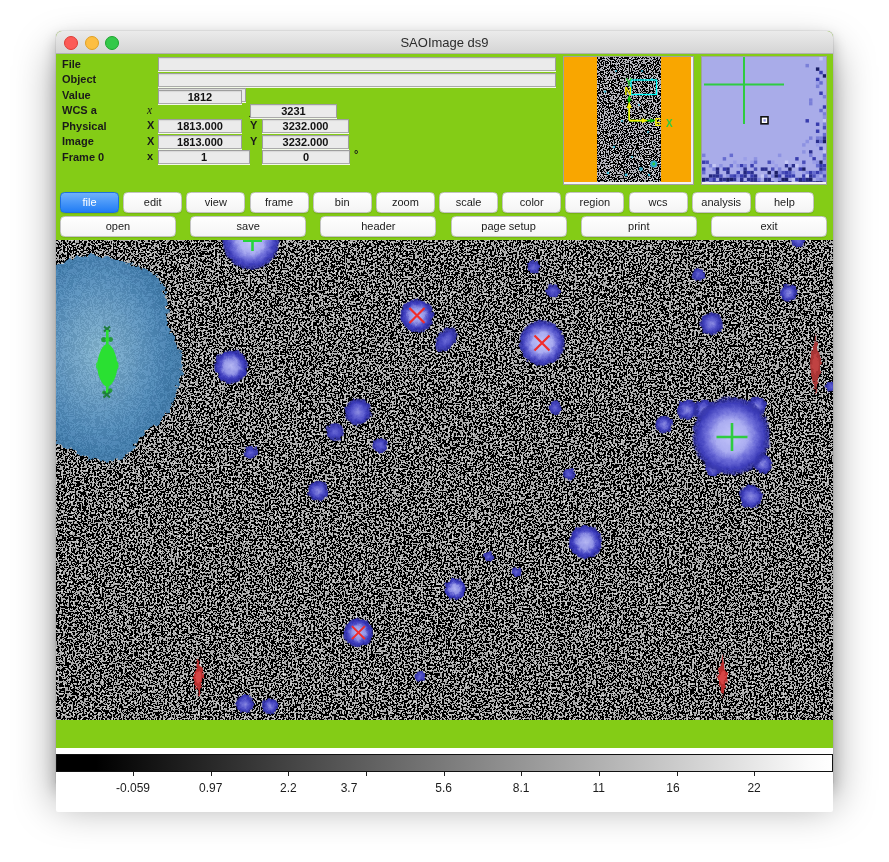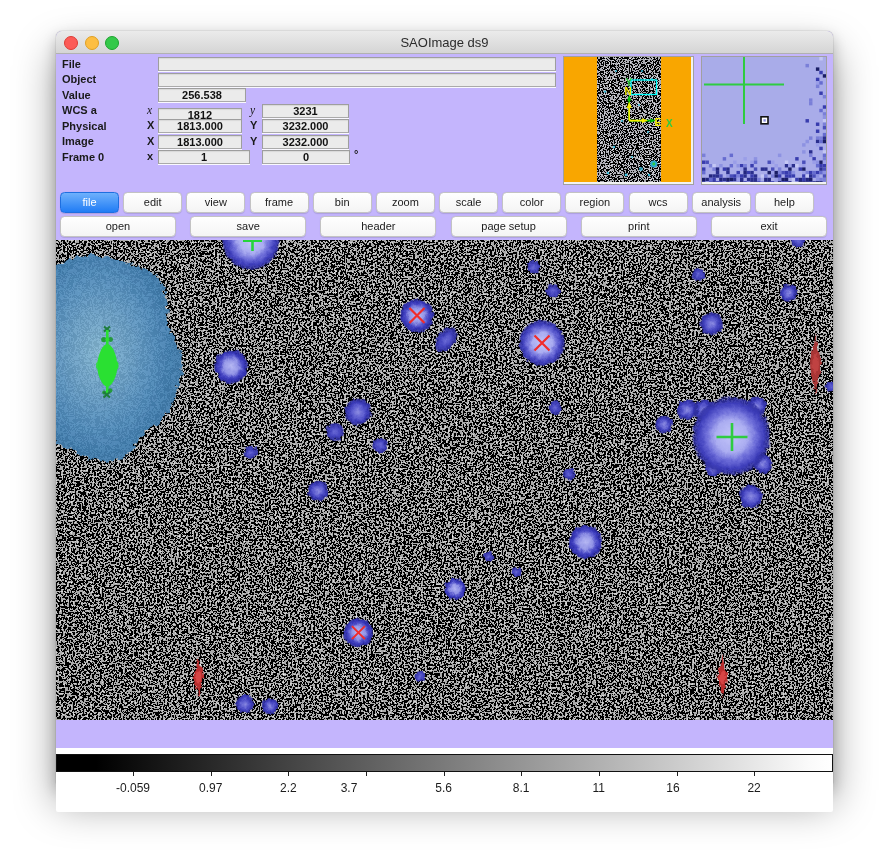--- a/index.html
+++ b/index.html
@@ -1,17 +1,17 @@
 <!DOCTYPE html>
 <html><head>
 <meta charset="utf-8">
 <style>
 html,body{margin:0;padding:0;background:#fff;width:889px;height:862px;overflow:hidden;
   font-family:"Liberation Sans",sans-serif;}
-#win{position:absolute;left:56px;top:31px;width:777px;height:753px;background:#c4b5fd;
+#win{position:absolute;left:56px;top:31px;width:777px;height:753px;background:#84cc16;
   border-radius:6px 6px 2px 2px;
   box-shadow:0 0 1px rgba(0,0,0,.55),0 6px 14px rgba(0,0,0,.22),0 20px 42px rgba(0,0,0,.40);}
 #titlebar{position:absolute;left:0;top:0;width:777px;height:22px;
   background:linear-gradient(#ebebeb,#d5d5d5);border-radius:6px 6px 0 0;
   border-bottom:1px solid #b1b1b1;}
 #title{position:absolute;left:0;top:4px;width:100%;text-align:center;font-size:13px;color:#2c2c2c;}
 .tl{position:absolute;top:5px;width:12px;height:12px;border-radius:50%;}
 #tl-r{left:8px;background:#fc5b57;border:0.5px solid #dd3c35;}
 #tl-y{left:28.5px;background:#fdbe41;border:0.5px solid #dfa023;}
 #tl-g{left:49px;background:#34c94a;border:0.5px solid #1da32e;}
@@ -74,23 +74,23 @@
   <div class="lbl" style="top:73px">WCS a</div>
   <div class="lbl" style="top:88.5px">Physical</div>
   <div class="lbl" style="top:104px">Image</div>
   <div class="lbl" style="top:119.5px">Frame 0</div>
 
   <div class="fld" style="left:102px;top:26px;width:396px"></div>
   <div class="fld" style="left:102px;top:41.5px;width:396px"></div>
   <div class="fld" style="left:102px;top:57px;width:86px">256.538</div>
 
   <div class="axi" style="left:91px;top:72.5px">x</div>
-  <div class="fld" style="left:102px;top:77px;width:82px">1812</div>
+  <div class="fld" style="left:102px;top:59px;width:82px">1812</div>
   <div class="axi" style="left:194px;top:72.5px">y</div>
-  <div class="fld" style="left:206px;top:72.5px;width:85px">3231</div>
+  <div class="fld" style="left:194px;top:72.5px;width:85px">3231</div>
 
   <div class="axl" style="left:91px;top:88px">X</div>
   <div class="fld" style="left:102px;top:88px;width:82px">1813.000</div>
   <div class="axl" style="left:194px;top:88px">Y</div>
   <div class="fld" style="left:206px;top:88px;width:85px">3232.000</div>
 
   <div class="axl" style="left:91px;top:103.5px">X</div>
   <div class="fld" style="left:102px;top:103.5px;width:82px">1813.000</div>
   <div class="axl" style="left:194px;top:103.5px">Y</div>
   <div class="fld" style="left:206px;top:103.5px;width:85px">3232.000</div>

